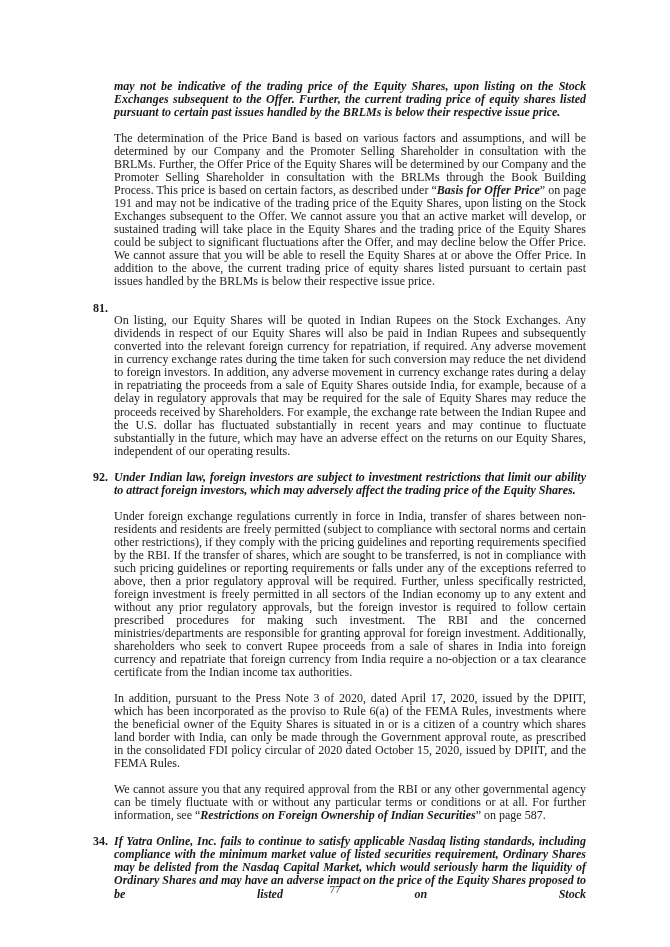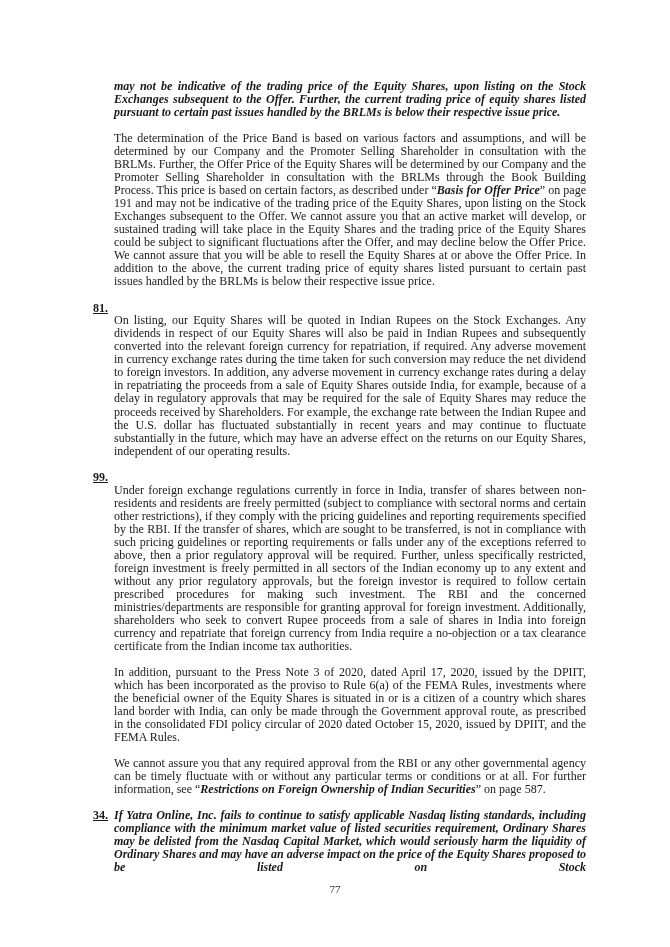--- a/index.html
+++ b/index.html
@@ -42,21 +42,20 @@
     .gap { height: 12.5px; }
     .gap-lg { height: 13.5px; }
     .risk {
       position: relative;
     }
     .risk-num {
       position: absolute;
       left: -21px;
       top: 0;
       font-weight: bold;
-      text-decoration: underline;
     }
     em.ref { font-style: italic; font-weight: bold; }
     .page-number {
       position: absolute;
       top: 883px;
       left: 0;
       width: 670px;
       text-align: center;
       font-size: 11px;
       color: #333;
@@ -76,21 +75,22 @@
 
     <div class="risk">
       <span class="risk-num">81.</span>
       <div class="gap"></div>
       <p>On listing, our Equity Shares will be quoted in Indian Rupees on the Stock Exchanges. Any dividends in respect of our Equity Shares will also be paid in Indian Rupees and subsequently converted into the relevant foreign currency for repatriation, if required. Any adverse movement in currency exchange rates during the time taken for such conversion may reduce the net dividend to foreign investors. In addition, any adverse movement in currency exchange rates during a delay in repatriating the proceeds from a sale of Equity Shares outside India, for example, because of a delay in regulatory approvals that may be required for the sale of Equity Shares may reduce the proceeds received by Shareholders. For example, the exchange rate between the Indian Rupee and the U.S. dollar has fluctuated substantially in recent years and may continue to fluctuate substantially in the future, which may have an adverse effect on the returns on our Equity Shares, independent of our operating results.</p>
     </div>
 
     <div class="gap-lg"></div>
 
     <div class="risk">
-      <span class="risk-num">99.</span>
+      <span class="risk-num">92.</span>
+      <p class="bi">Under Indian law, foreign investors are subject to investment restrictions that limit our ability to attract foreign investors, which may adversely affect the trading price of the Equity Shares.</p>
       <div class="gap"></div>
       <p>Under foreign exchange regulations currently in force in India, transfer of shares between non-residents and residents are freely permitted (subject to compliance with sectoral norms and certain other restrictions), if they comply with the pricing guidelines and reporting requirements specified by the RBI. If the transfer of shares, which are sought to be transferred, is not in compliance with such pricing guidelines or reporting requirements or falls under any of the exceptions referred to above, then a prior regulatory approval will be required. Further, unless specifically restricted, foreign investment is freely permitted in all sectors of the Indian economy up to any extent and without any prior regulatory approvals, but the foreign investor is required to follow certain prescribed procedures for making such investment. The RBI and the concerned ministries/departments are responsible for granting approval for foreign investment. Additionally, shareholders who seek to convert Rupee proceeds from a sale of shares in India into foreign currency and repatriate that foreign currency from India require a no-objection or a tax clearance certificate from the Indian income tax authorities.</p>
       <div class="gap"></div>
       <p>In addition, pursuant to the Press Note 3 of 2020, dated April 17, 2020, issued by the DPIIT, which has been incorporated as the proviso to Rule 6(a) of the FEMA Rules, investments where the beneficial owner of the Equity Shares is situated in or is a citizen of a country which shares land border with India, can only be made through the Government approval route, as prescribed in the consolidated FDI policy circular of 2020 dated October 15, 2020, issued by DPIIT, and the FEMA Rules.</p>
       <div class="gap"></div>
       <p><span>We cannot assure you that any required approval from the RBI or any other governmental agency can be timely fluctuate with or without any particular terms or conditions or at all. For further information, see “</span><em class="ref">Restrictions on Foreign Ownership of Indian Securities</em><span>” on page 587.</span></p>
     </div>
 
     <div class="gap-lg"></div>
 

